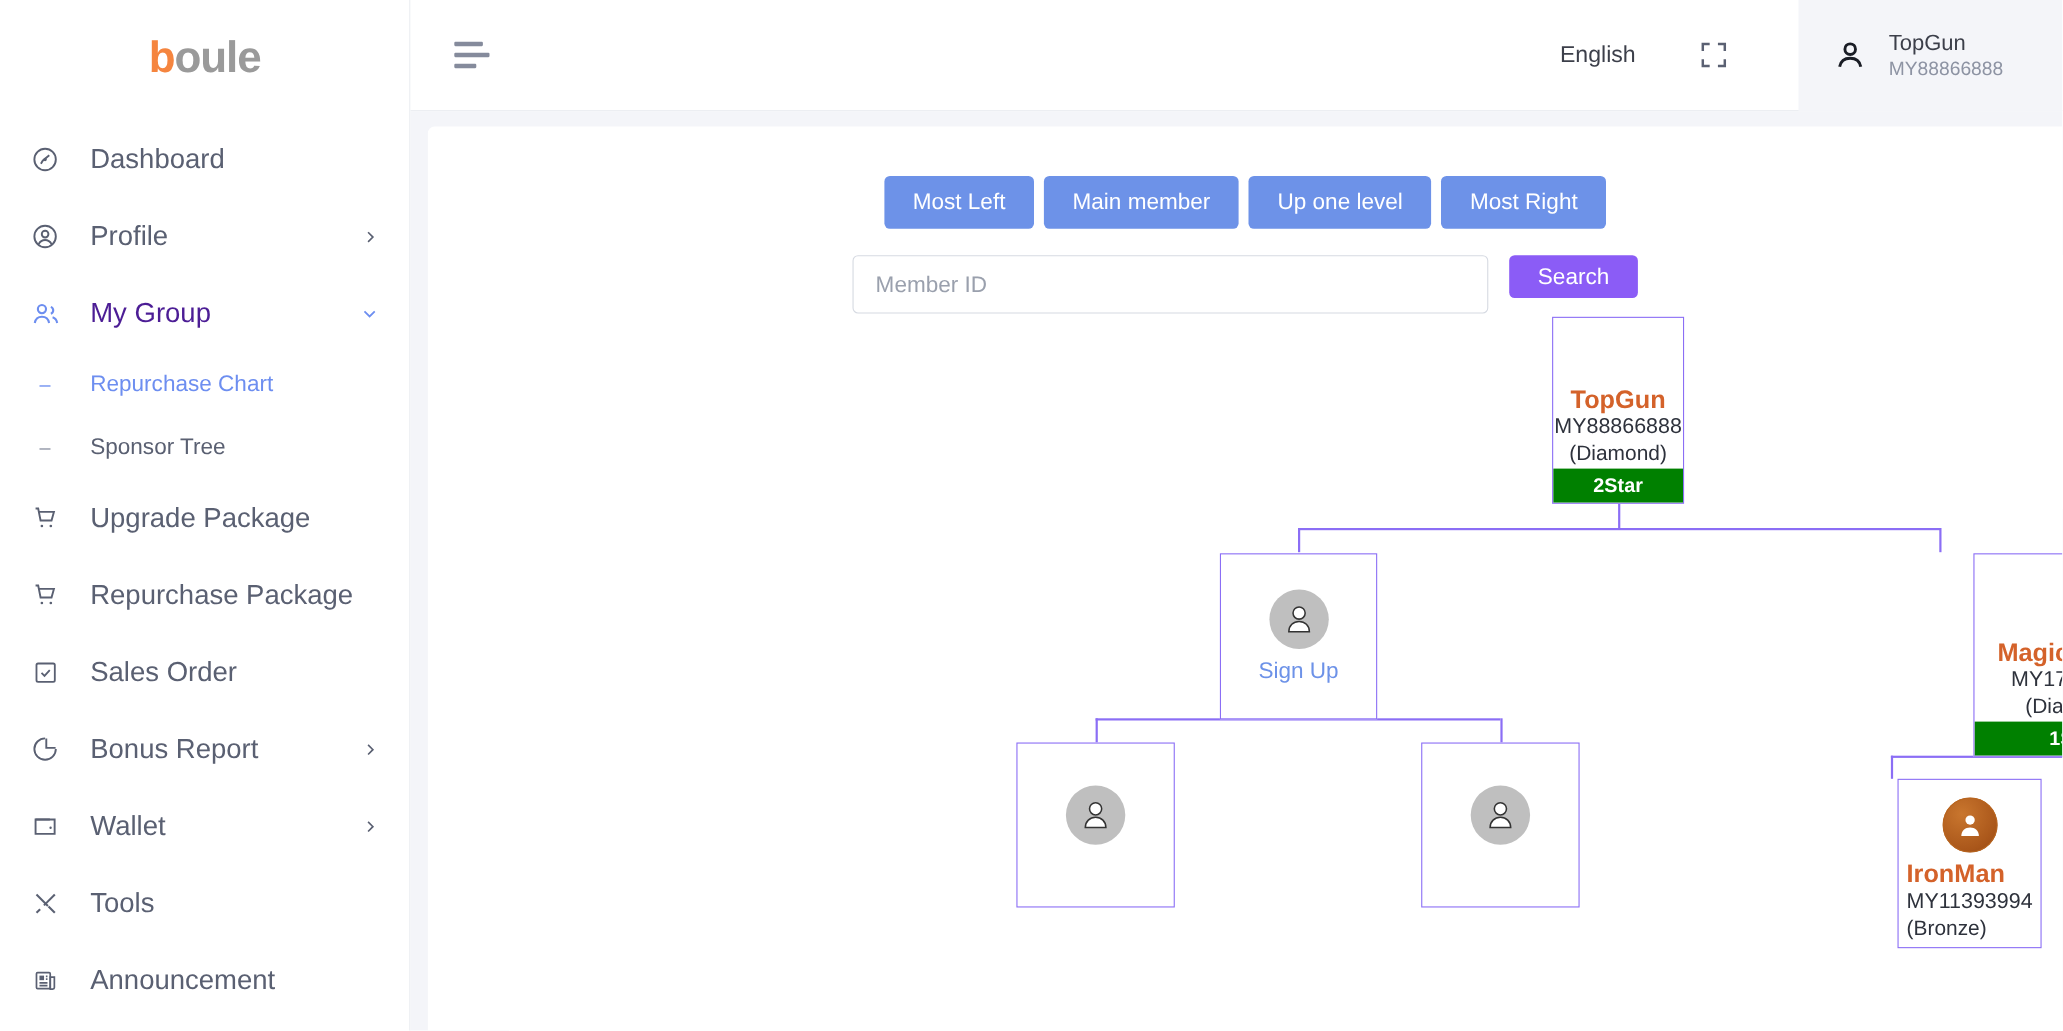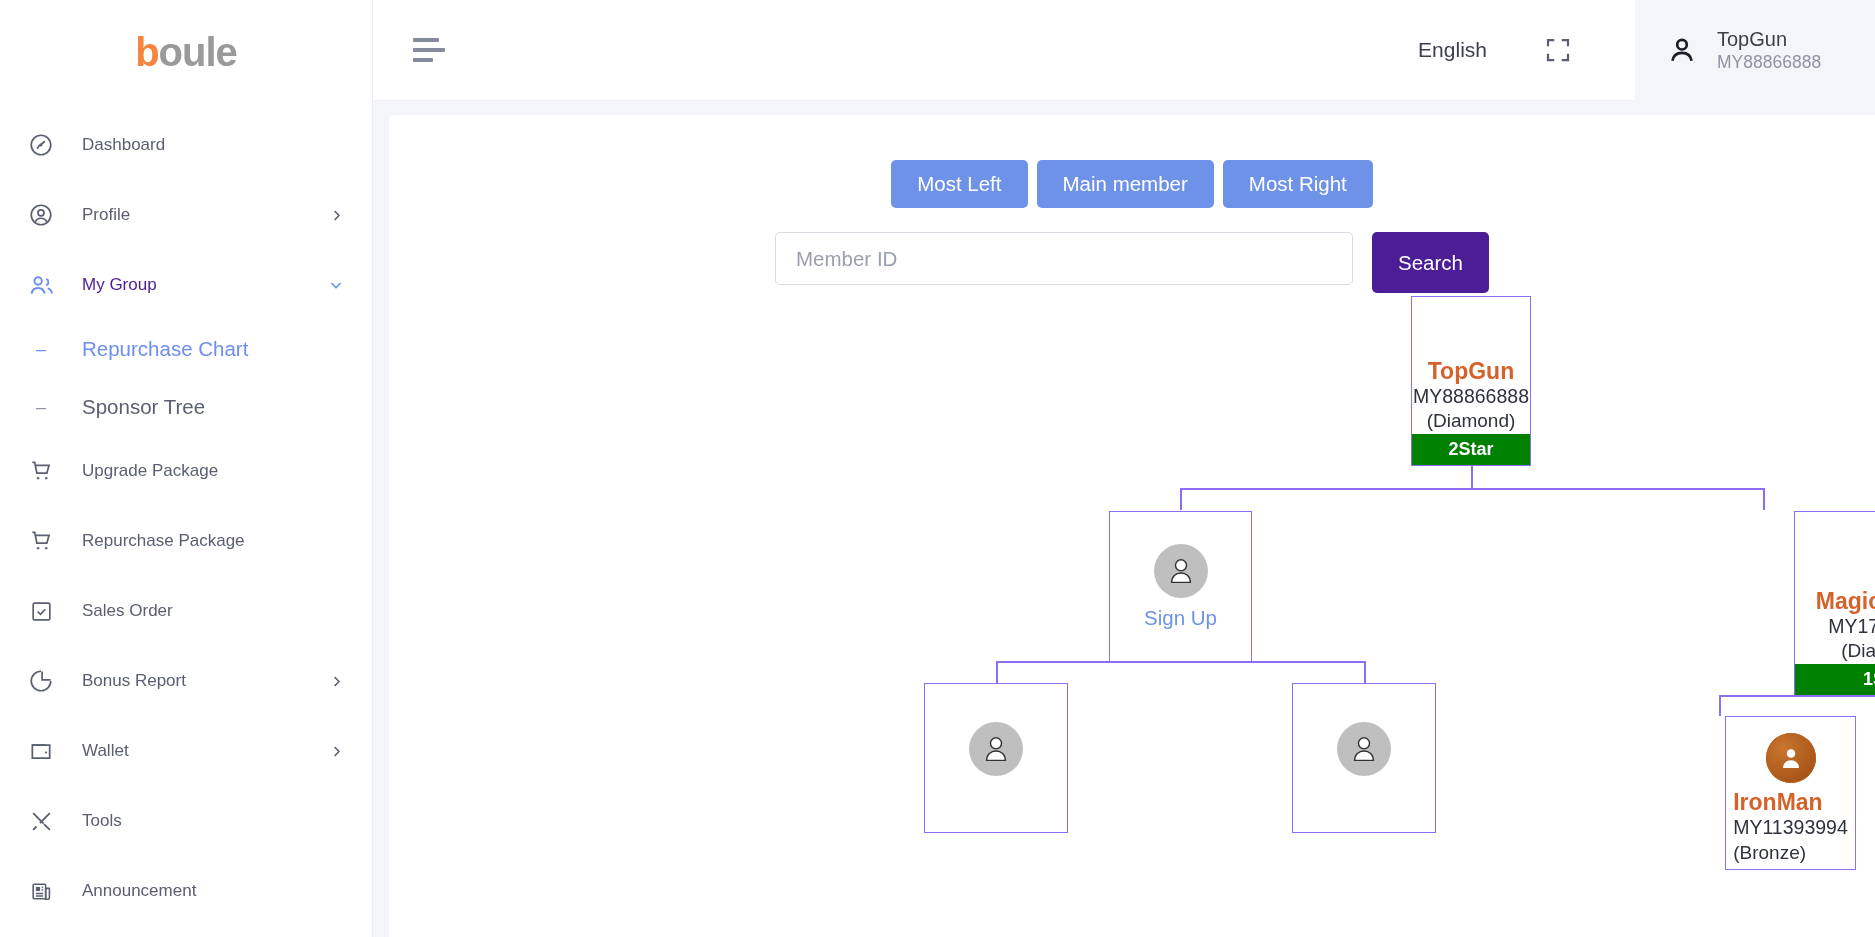--- a/index.html
+++ b/index.html
@@ -30,21 +30,21 @@
   }
   .logo .b { color: #f5853f; }
   .logo .rest { color: #9a9a9a; }
 
   .nav { padding-top: 6px; }
   .nav-item {
     display: flex; align-items: center;
     height: 70px;
     padding: 0 28px 0 26px;
     color: #5a6072;
-    font-size: 17px;
+    font-size: 25px;
     cursor: pointer;
     position: relative;
   }
   .nav-item .ico {
     width: 30px; height: 30px; flex: 0 0 30px;
     margin-right: 26px;
     display: flex; align-items: center; justify-content: center;
     color: #5a6072;
   }
   .nav-item .lbl { flex: 1 1 auto; white-space: nowrap; }
@@ -159,24 +159,24 @@
     width: 578px; height: 53px;
     border: 1px solid #d6dae2; border-radius: 5px;
     padding: 0 20px;
     font-size: 20.5px; color: #3c3f4a;
     font-family: "Liberation Sans", sans-serif;
     outline: none;
     background: #ffffff;
   }
   .search-input::placeholder { color: #9aa0ad; }
   .search-btn {
-    background: #4c1d95; color: #ffffff;
+    background: #8b5cf6; color: #ffffff;
     border: none; border-radius: 5px;
     font-size: 20.5px;
-    padding: 0 26px; height: 61px;
+    padding: 0 26px; height: 39px;
     cursor: pointer;
     font-family: "Liberation Sans", sans-serif;
   }
 
   
   .tree-area { position: relative; height: 620px; margin-top: 6px; }
   .node {
     position: absolute;
     border: 1px solid #8b6ef5;
     background: #ffffff;
@@ -411,20 +411,21 @@
         </span>
       </div>
     </header>
 
     <section class="content">
       <div class="card-panel">
 
         <div class="toolbar">
           <button class="tb-btn">Most Left</button>
           <button class="tb-btn">Main member</button>
+          <button class="tb-btn">Up one level</button>
           <button class="tb-btn">Most Right</button>
         </div>
 
         <div class="searchrow">
           <input class="search-input" type="text" placeholder="Member ID" style="">
           <button class="search-btn">Search</button>
         </div>
 
         <div class="tree-area">
 

